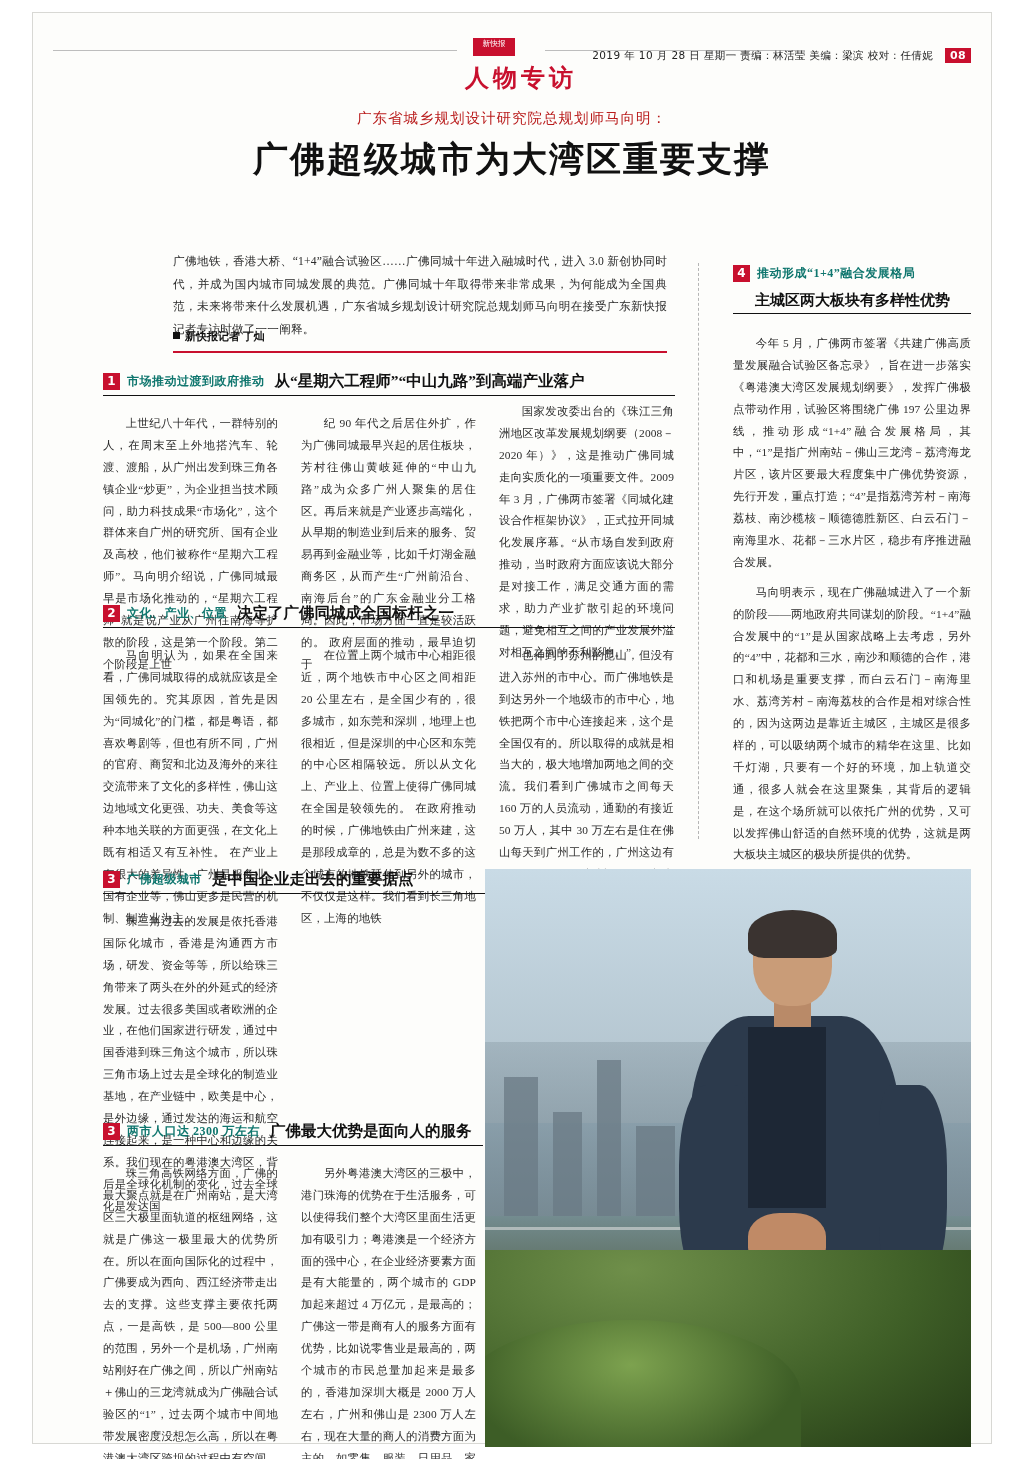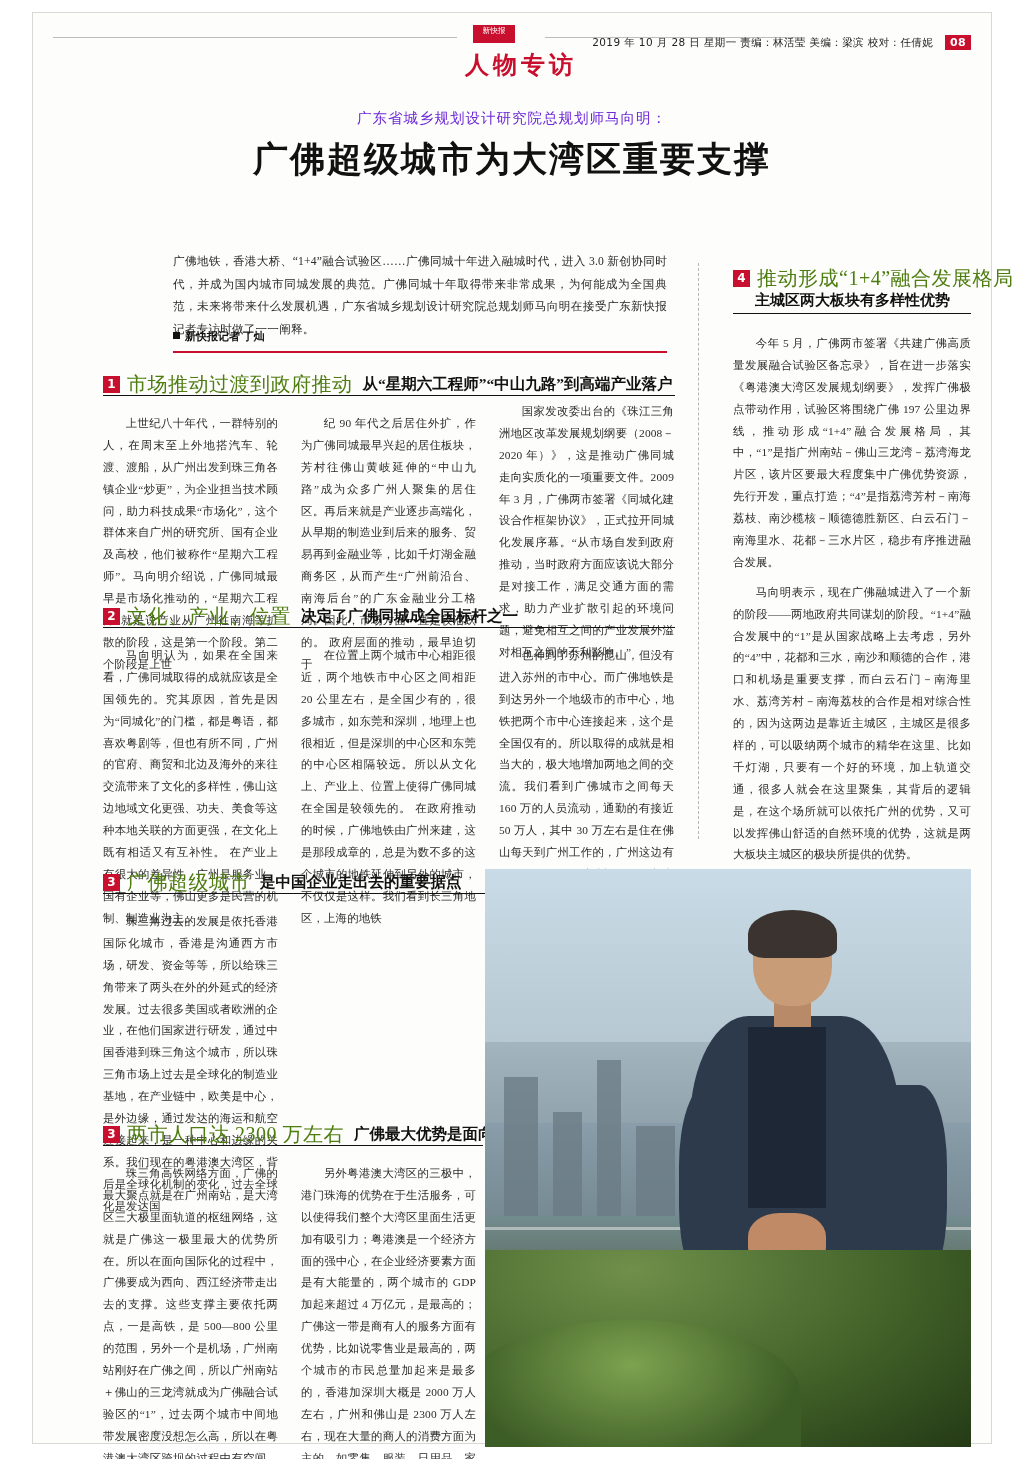--- a/index.html
+++ b/index.html
@@ -25,21 +25,21 @@
     width: 960px;
     height: 1432px;
     background: #fdfdfb;
     border: 1px solid #d8d8d4;
     box-sizing: border-box;
   }
 
   
   .masthead {
     position: absolute;
-    left: 0; top: 0;
+    left: 0; top: 13px;
     width: 100%;
     height: 52px;
   }
   .logo-box {
     position: absolute;
     left: 440px;
     top: 12px;
     width: 42px;
     height: 18px;
     background: #c8102e;
@@ -100,21 +100,21 @@
     background: #bdbdbd;
   }
 
   
   .kicker {
     position: absolute;
     left: 0; top: 96px;
     width: 100%;
     text-align: center;
     font-size: 14.5px;
-    color: #6d28d9;
+    color: #b91c1c;
     letter-spacing: 1px;
   }
   .headline {
     position: absolute;
     left: 0; top: 122px;
     width: 100%;
     text-align: center;
     font-size: 35px;
     font-weight: bold;
     line-height: 1.38;
@@ -173,23 +173,23 @@
     color: #fff;
     font-size: 12px;
     font-weight: bold;
     text-align: center;
     line-height: 17px;
     font-family: "DejaVu Sans", sans-serif;
     flex: 0 0 auto;
     margin-right: 7px;
   }
   .sec-t1 {
-    font-size: 20px;
-    font-weight: normal;
-    color: #4d7c0f;
+    font-size: 12px;
+    font-weight: bold;
+    color: #0f766e;
     letter-spacing: 0.5px;
     white-space: nowrap;
   }
   .sec-t2 {
     font-size: 15.5px;
     font-weight: bold;
     color: #111;
     margin-left: 10px;
     white-space: nowrap;
     text-align: center;

